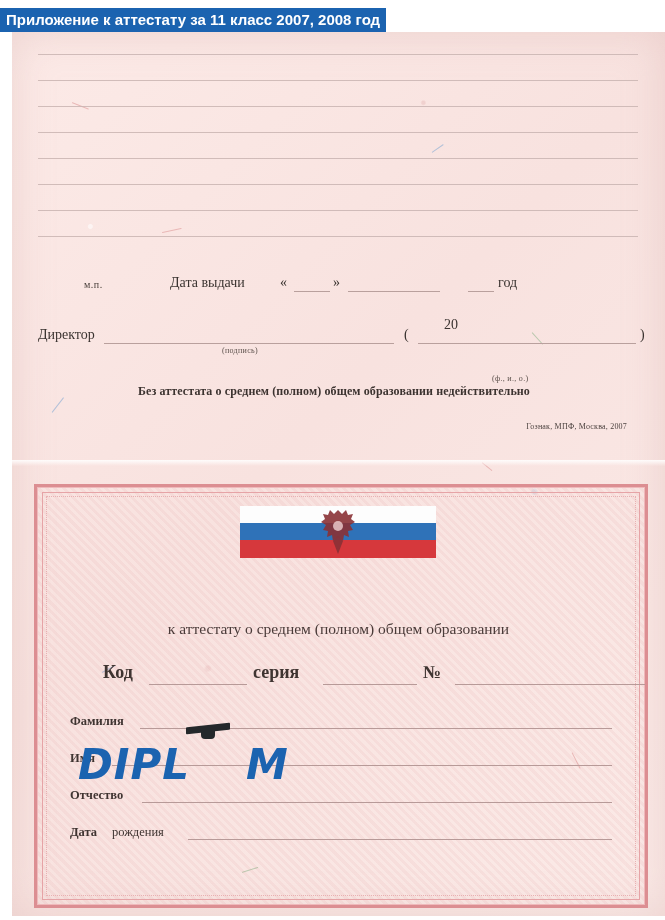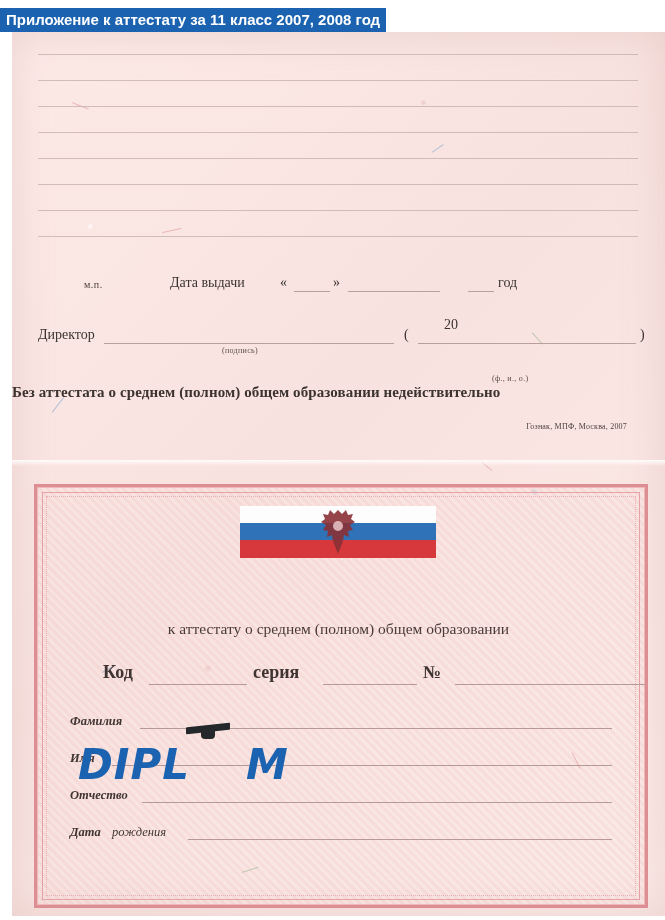--- a/index.html
+++ b/index.html
@@ -146,22 +146,22 @@
     color: #5a4f4a;
     letter-spacing: 0.3px;
   }
   .paren { position: absolute; font-size: 14px; }
 
   .footnote {
     position: absolute;
     top: 352px;
     left: 0;
     width: 644px;
-    text-align: left;
-    font-size: 15px;
+    text-align: center;
+    font-size: 12px;
     font-weight: bold;
     color: #3c3330;
     letter-spacing: 0.1px;
   }
   .goznak {
     position: absolute;
     top: 390px;
     right: 38px;
     font-size: 8px;
     color: #4d4340;
@@ -273,21 +273,21 @@
   }
 
   .field-row {
     position: absolute;
     left: 0;
     width: 653px;
     font-size: 12.5px;
     font-weight: bold;
     color: #3f3431;
   }
-  .field-row .lbl { position: absolute; left: 58px; top: 0; font-style: italic; }
+  .field-row .lbl { position: absolute; left: 58px; top: 0; }
   .field-row .lbl-light { font-weight: normal; }
 
   
   .watermark {
     position: absolute;
     top: 735px;
     left: 78px;
     width: 240px;
     height: 96px;
     z-index: 30;

